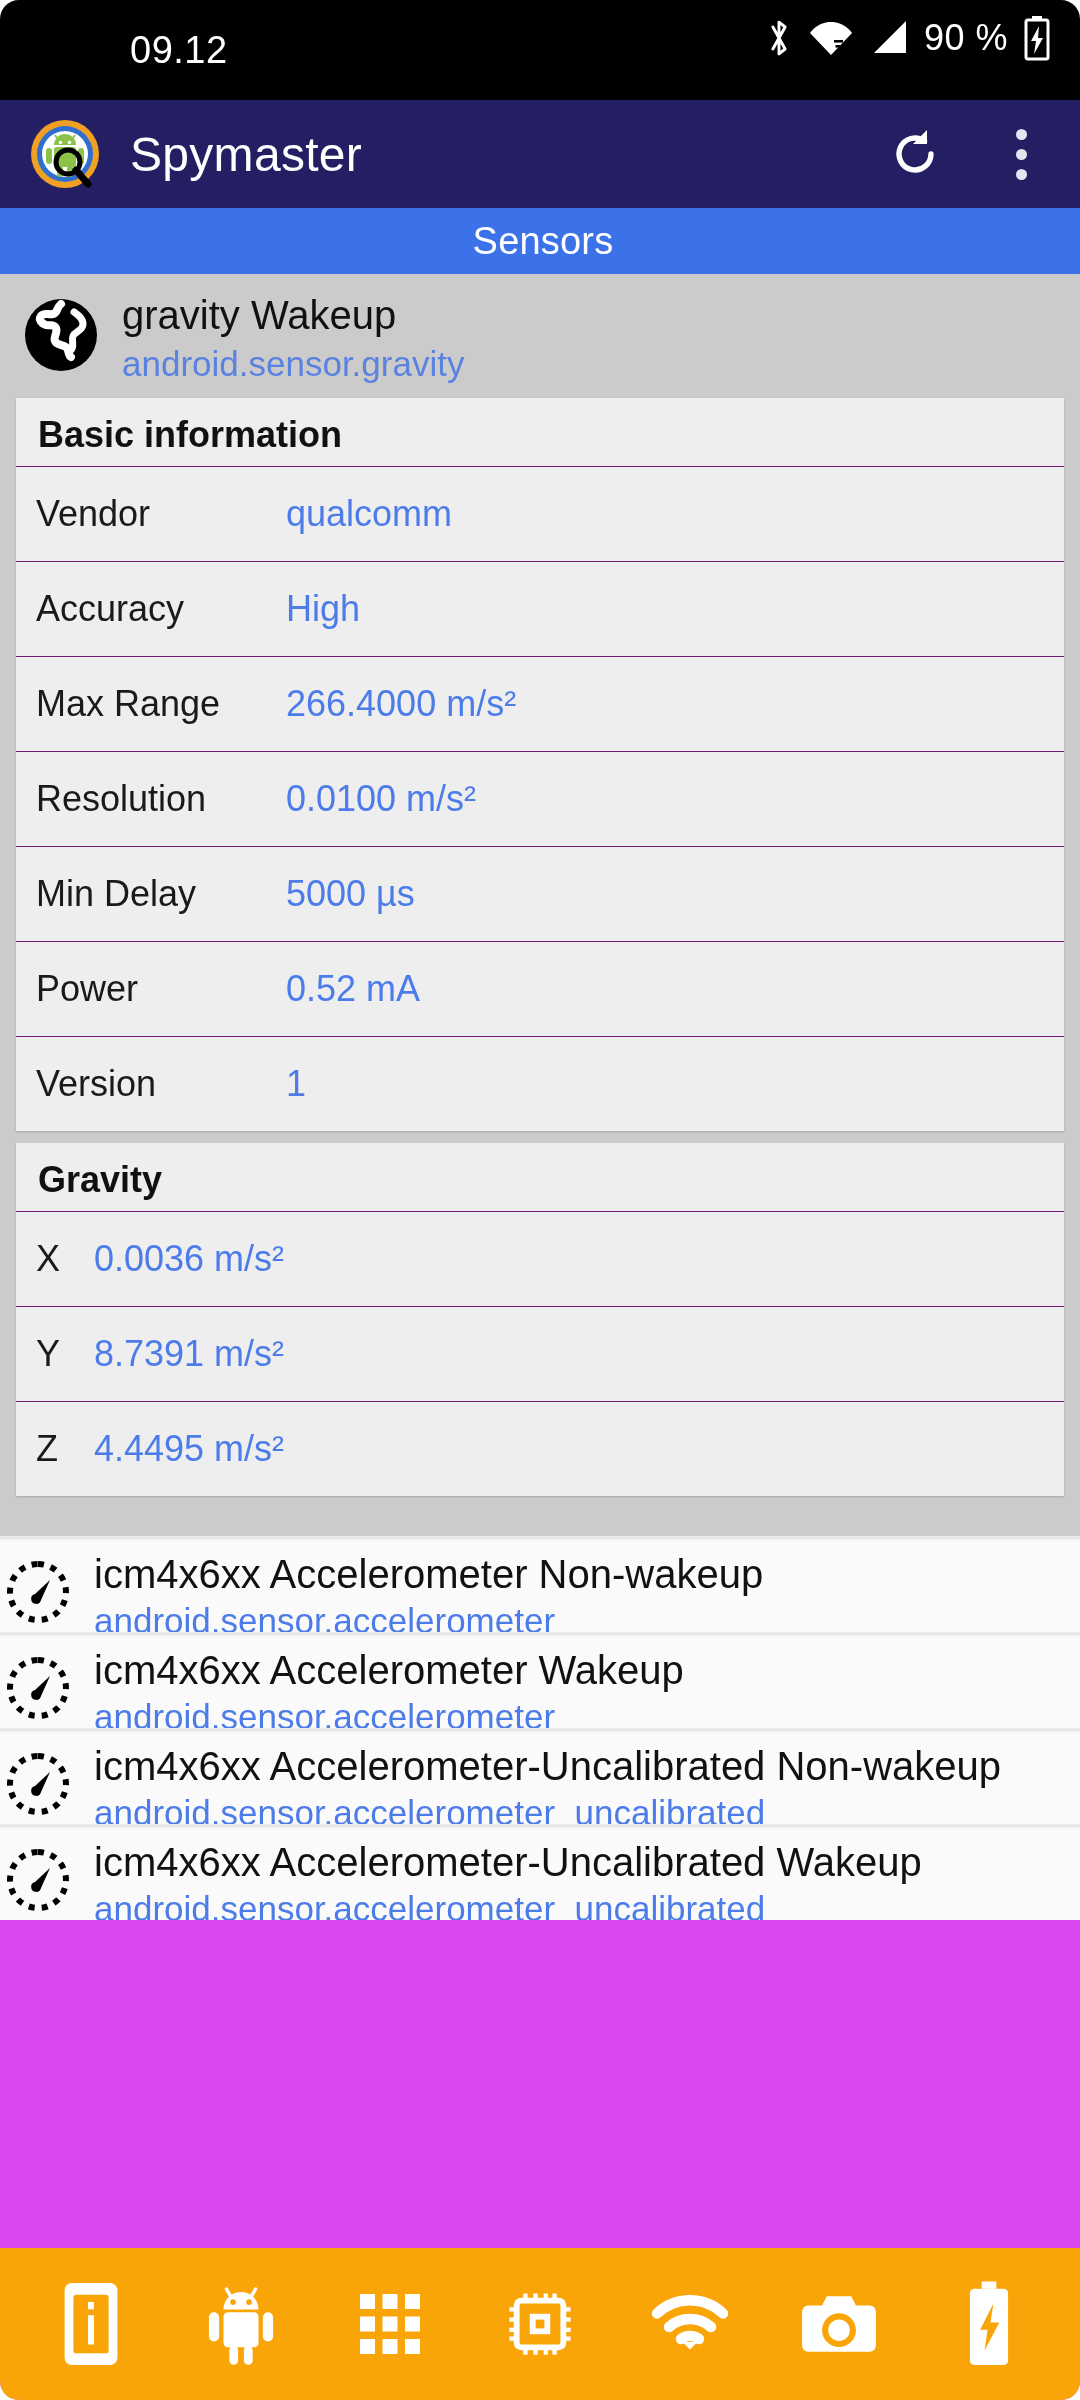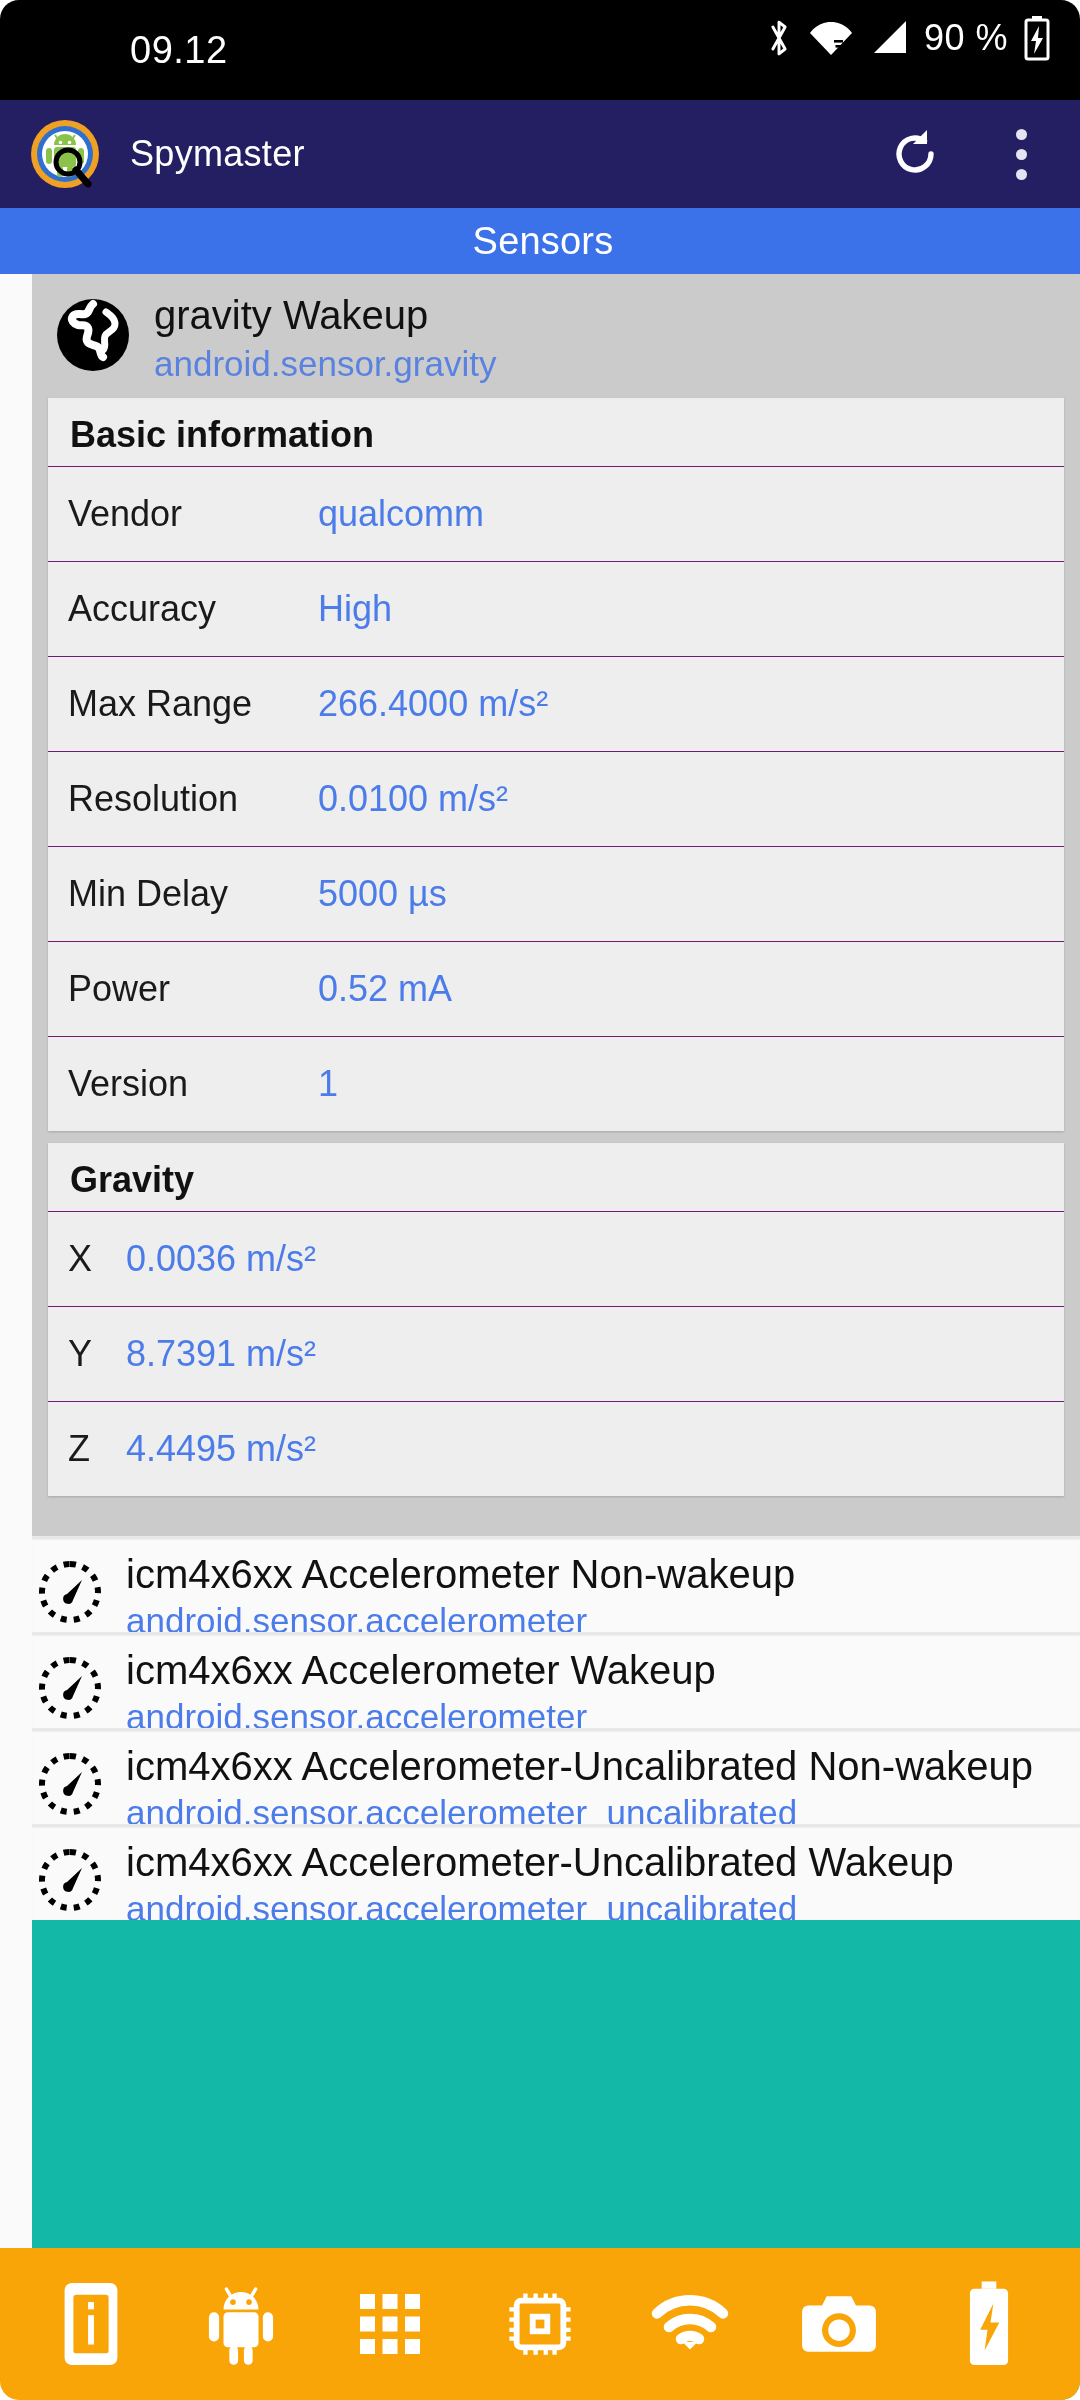--- a/index.html
+++ b/index.html
@@ -24,34 +24,34 @@
   }
   .sb-ic{ display:block; }
   .sb-batt-pct{ font-size:36px; letter-spacing:.5px; }
 
   
   .appbar{
     height:108px; background:#241f63; display:flex; align-items:center;
     position:relative;
   }
   .logo{ width:74px; height:74px; margin-left:28px; position:relative; flex:0 0 auto; }
-  .app-title{ color:#fff; font-size:36px; margin-left:28px; letter-spacing:.3px; }
+  .app-title{ color:#fff; font-size:48px; margin-left:28px; letter-spacing:.3px; }
   .appbar-actions{ position:absolute; right:26px; top:0; height:108px; display:flex; align-items:center; gap:40px; }
   .icon-btn{ width:66px; height:66px; display:flex; align-items:center; justify-content:center; cursor:pointer; }
   .kebab{ display:flex; flex-direction:column; gap:9px; align-items:center; }
   .kebab i{ display:block; width:11px; height:11px; border-radius:50%; background:#e4e4f2; }
 
   
   .tabbar{
     height:66px; background:#3b72ea; display:flex; align-items:center; justify-content:center;padding-left:6px;
   }
   .tabbar .tab{ color:#fff; font-size:38px; letter-spacing:.2px; cursor:pointer; }
 
   
-  .content{ position:absolute; left:0; right:0; top:274px; bottom:0; background:#14b8a6; overflow:hidden;margin-left:32px; }
+  .content{ position:absolute; left:0; right:0; top:274px; bottom:0; background:#d946ef; overflow:hidden; }
 
   
   .exp-card{ background:#cbcbcb; padding:0 0 14px 0; }
   .exp-head{ display:flex; align-items:flex-start; padding:18px 0 14px 22px; }
   .exp-head .sicon{ flex:0 0 auto; width:78px; height:78px; margin-top:4px; }
   .exp-head .txt{ margin-left:22px; }
   .exp-title{ font-size:40px; color:#111; line-height:1.15; white-space:nowrap; }
   .exp-sub{ font-size:35px; color:#5a82e0; margin-top:6px; line-height:1.15; white-space:nowrap; }
 
   .panel{

